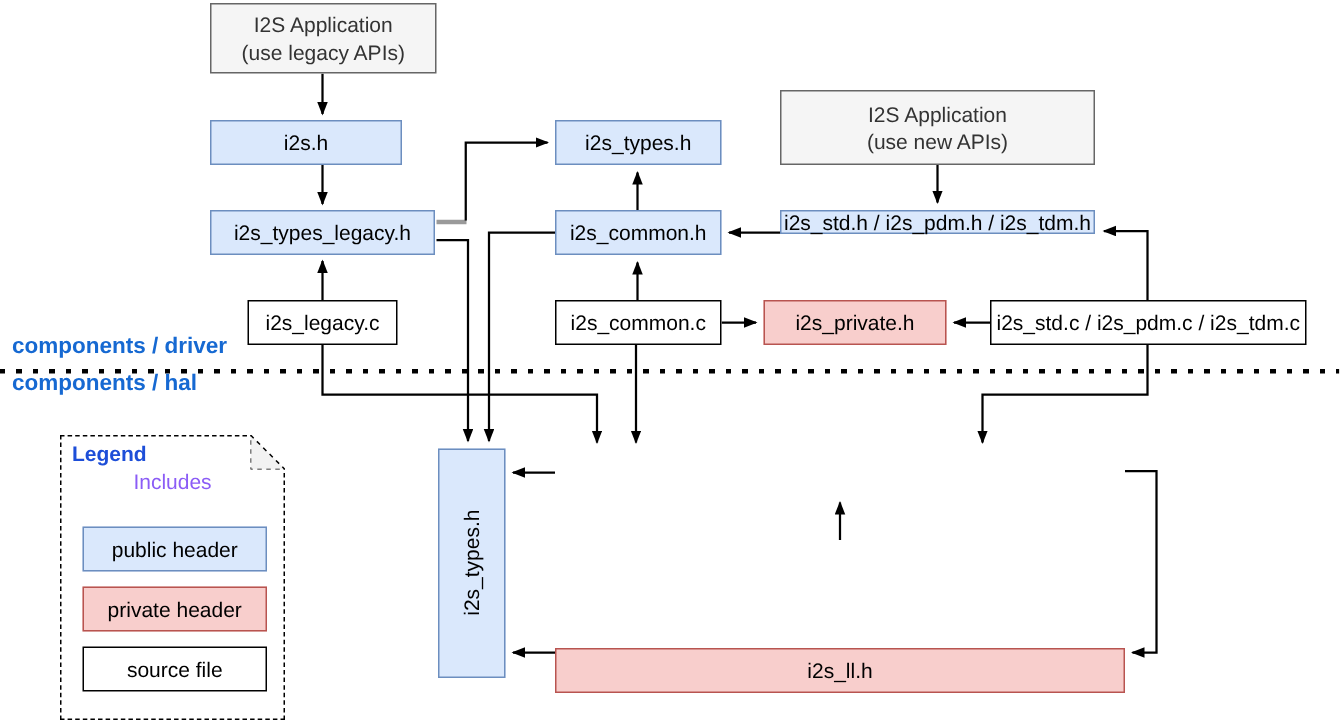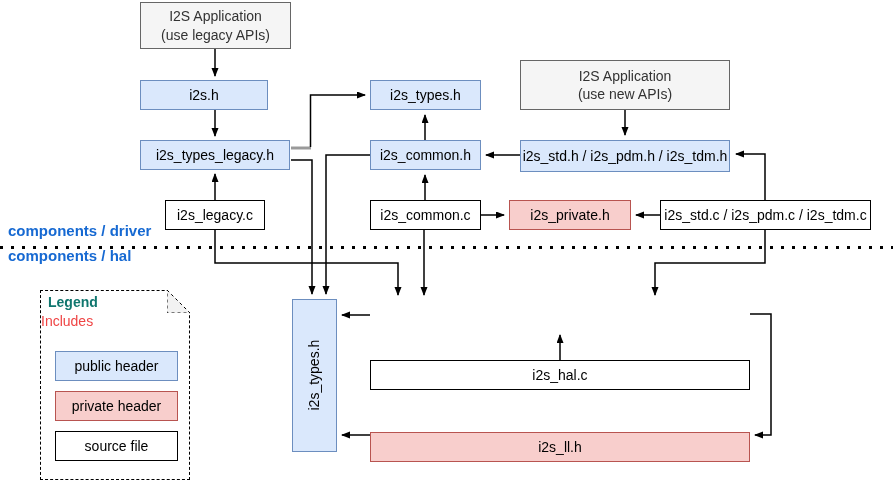--- a/index.html
+++ b/index.html
@@ -25,24 +25,24 @@
   }
   #divider{
     position:absolute;left:0;top:246px;width:893px;height:3px;z-index:1;
     background:repeating-linear-gradient(to right,#000 0 3.5px,transparent 3.5px 11px);
   }
   #legend{
     position:absolute;left:40px;top:290px;width:150px;height:190px;
     border:1px dashed #000;box-sizing:border-box;z-index:2;background:#fff;
   }
   #legend .legend-title{
-    position:absolute;left:7px;top:3px;font-size:14px;font-weight:bold;color:#0f766e;
+    position:absolute;left:7px;top:3px;font-size:14px;font-weight:bold;color:#1d4ed8;
   }
   #legend .includes-label{
-    position:absolute;left:0;right:0;top:22px;font-size:14px;color:#ef4444;
+    position:absolute;left:0;right:0;top:22px;text-align:center;font-size:14px;color:#8b5cf6;
   }
   .legend-item{
     position:absolute;left:14px;width:123px;height:30px;box-sizing:border-box;
     display:flex;align-items:center;justify-content:center;font-size:14px;color:#000;
   }
   #connector-layer{position:absolute;left:0;top:0;z-index:1;}
   #legend-fold{position:absolute;right:-1px;top:-1px;z-index:3;}
 </style>
 </head>
 <body>
@@ -109,44 +109,41 @@
 
   <div class="node white" style="left:370px;top:200px;width:111px;height:30px;">
     <span>i2s_common.c</span>
   </div>
 
   <div class="node gray" style="left:520px;top:60px;width:210px;height:50px;">
     <span>I2S Application</span>
     <span>(use new APIs)</span>
   </div>
 
-  <div class="node blue" style="left:520px;top:140px;width:210px;height:32px;">
+  <div class="node blue" style="left:520px;top:140px;width:210px;height:16px;">
     <span>i2s_std.h / i2s_pdm.h / i2s_tdm.h</span>
   </div>
 
   <div class="node pink" style="left:509px;top:200px;width:122px;height:30px;">
     <span>i2s_private.h</span>
   </div>
 
   <div class="node white" style="left:660px;top:200px;width:211px;height:30px;">
     <span>i2s_std.c / i2s_pdm.c / i2s_tdm.c</span>
   </div>
 
   <div class="layer-label" style="top:222px;">components / driver</div>
   <div id="divider"></div>
   <div class="layer-label" style="top:247px;">components / hal</div>
 
   <div class="node blue" style="left:292px;top:299px;width:45px;height:153px;">
     <span class="vertical-label">i2s_types.h</span>
   </div>
 
 
-  <div class="node white" style="left:370px;top:360px;width:380px;height:30px;">
-    <span>i2s_hal.c</span>
-  </div>
 
   <div class="node pink" style="left:370px;top:420px;width:380px;height:30px;margin-top:12px;">
     <span>i2s_ll.h</span>
   </div>
 
   <div id="legend">
     <svg id="legend-fold" width="23" height="23" viewBox="0 0 23 23">
       <polygon points="0,0 23,0 23,23" fill="#ffffff"></polygon>
       <polygon points="0,0 23,23 0,23" fill="#f2f2f2" stroke="#000" stroke-width="1" stroke-dasharray="3,3"></polygon>
     </svg>

